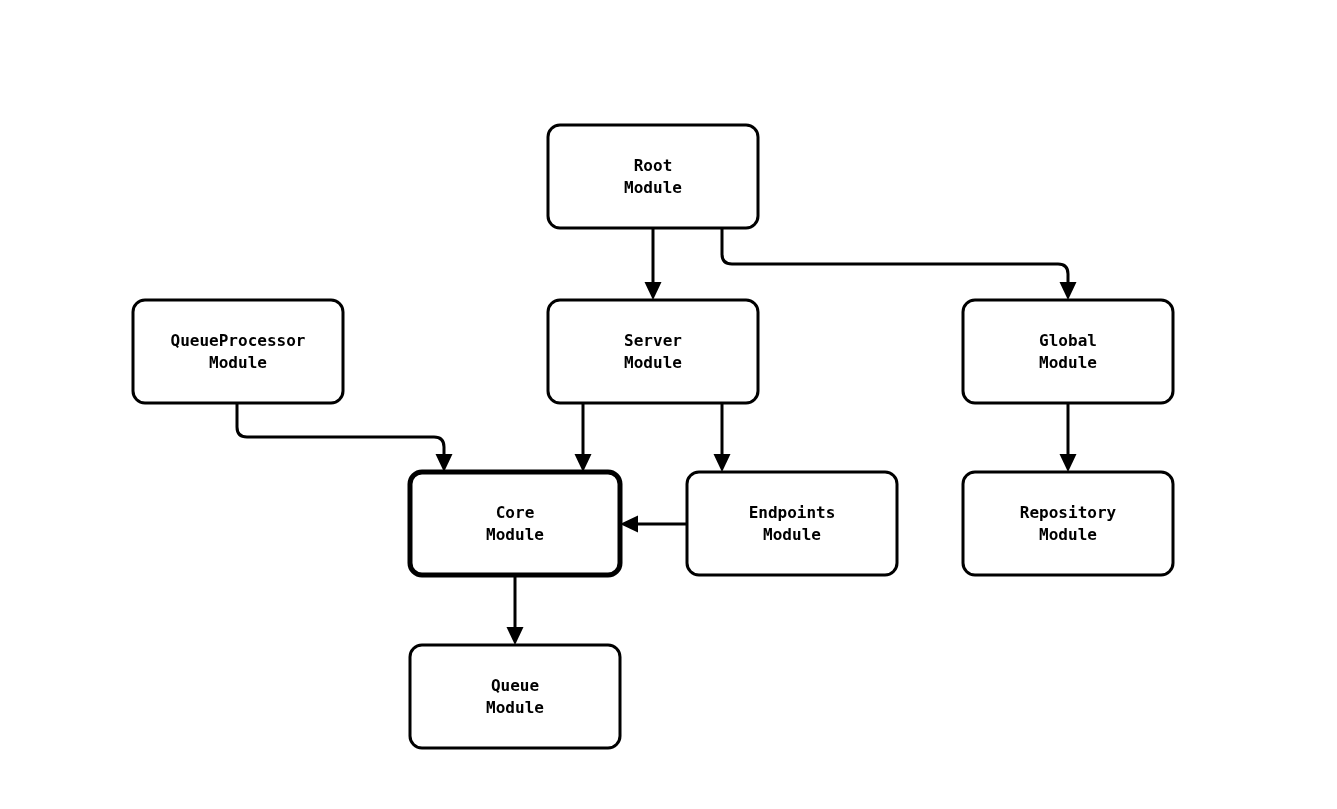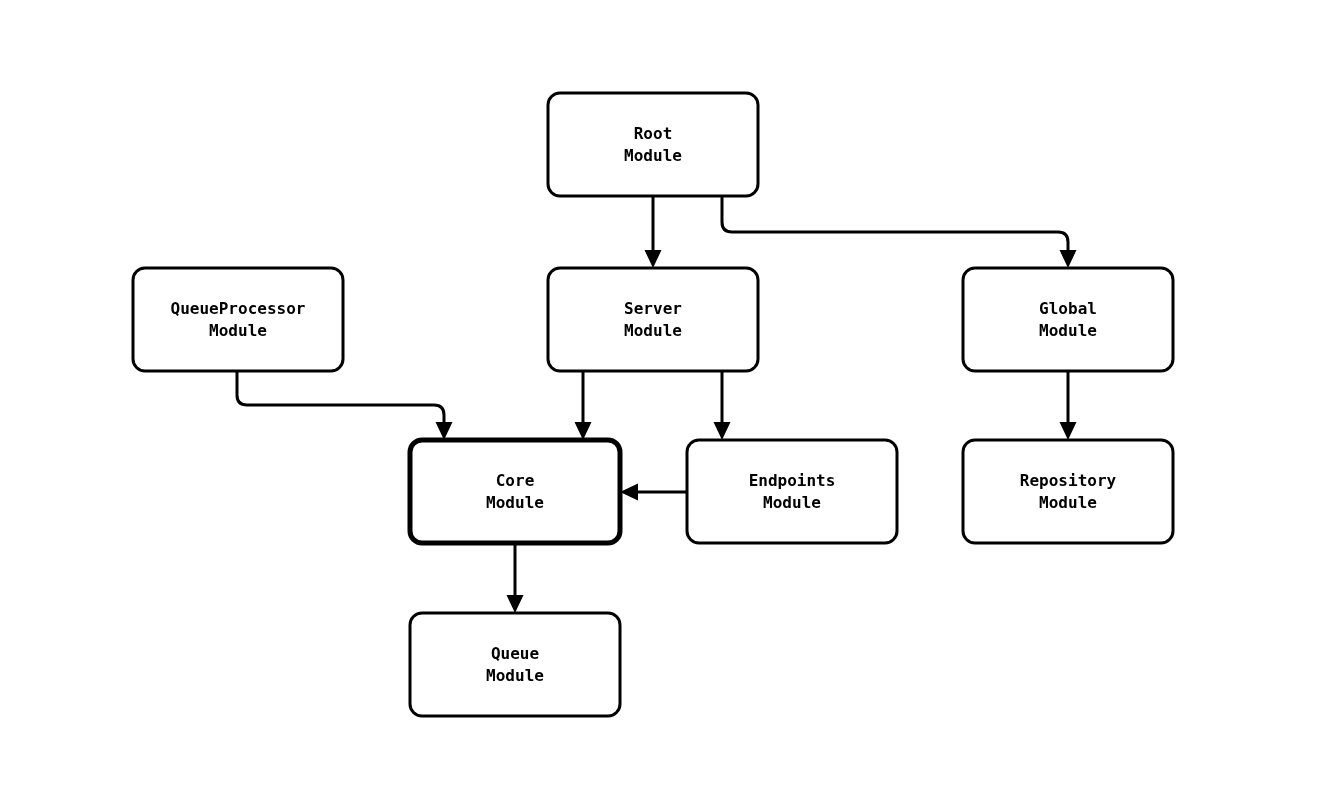--- a/index.html
+++ b/index.html
@@ -11,20 +11,21 @@
     width: 1337px;
     height: 809px;
     overflow: hidden;
     font-family: "DejaVu Sans Mono", "Liberation Mono", monospace;
   }
   #diagram-root {
     position: relative;
     width: 1337px;
     height: 643px;
     background: #ffffff;
+    margin-top: 32px;
   }
   svg#graph {
     display: block;
     width: 1337px;
     height: 809px;
   }
   .node-box {
     fill: #ffffff;
     stroke: #000000;
     stroke-width: 3;

